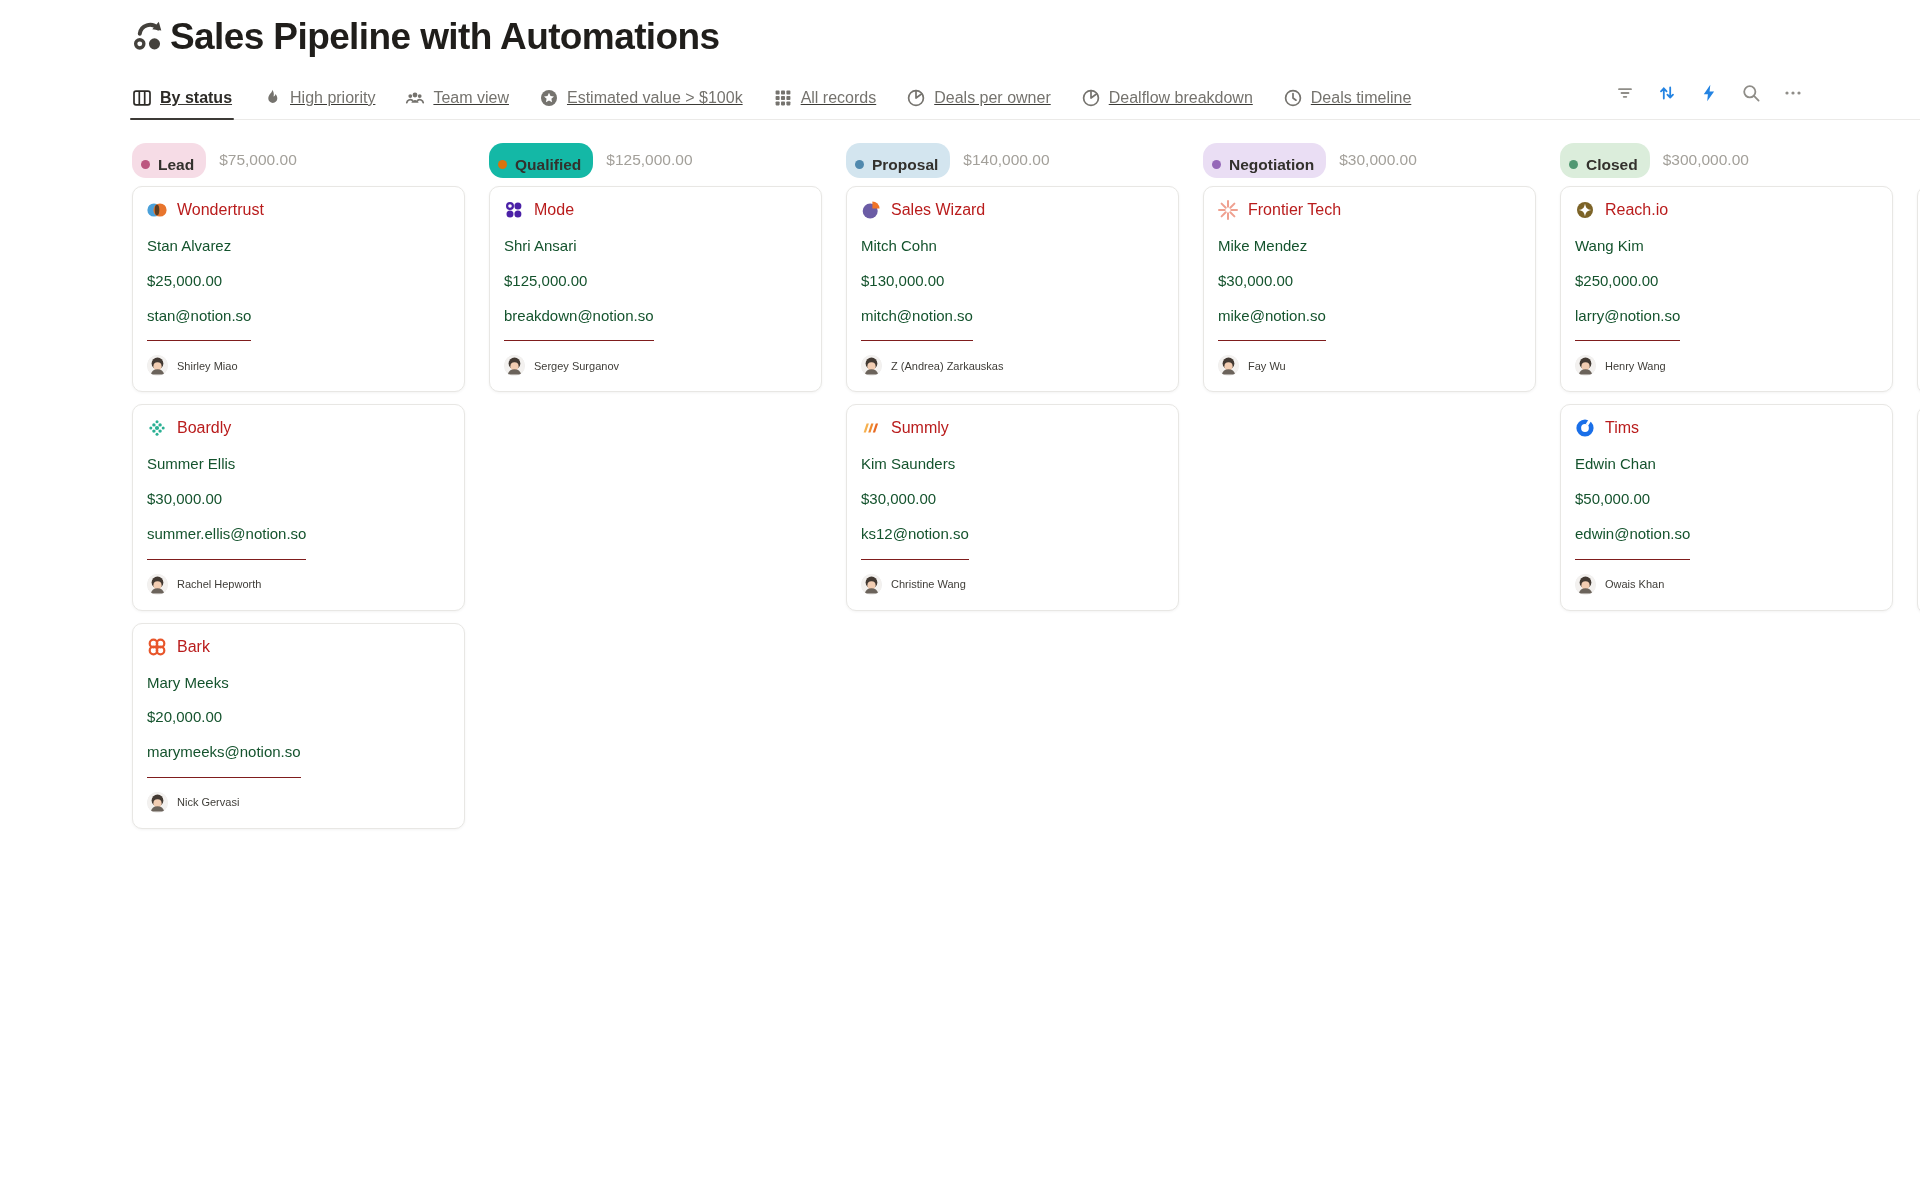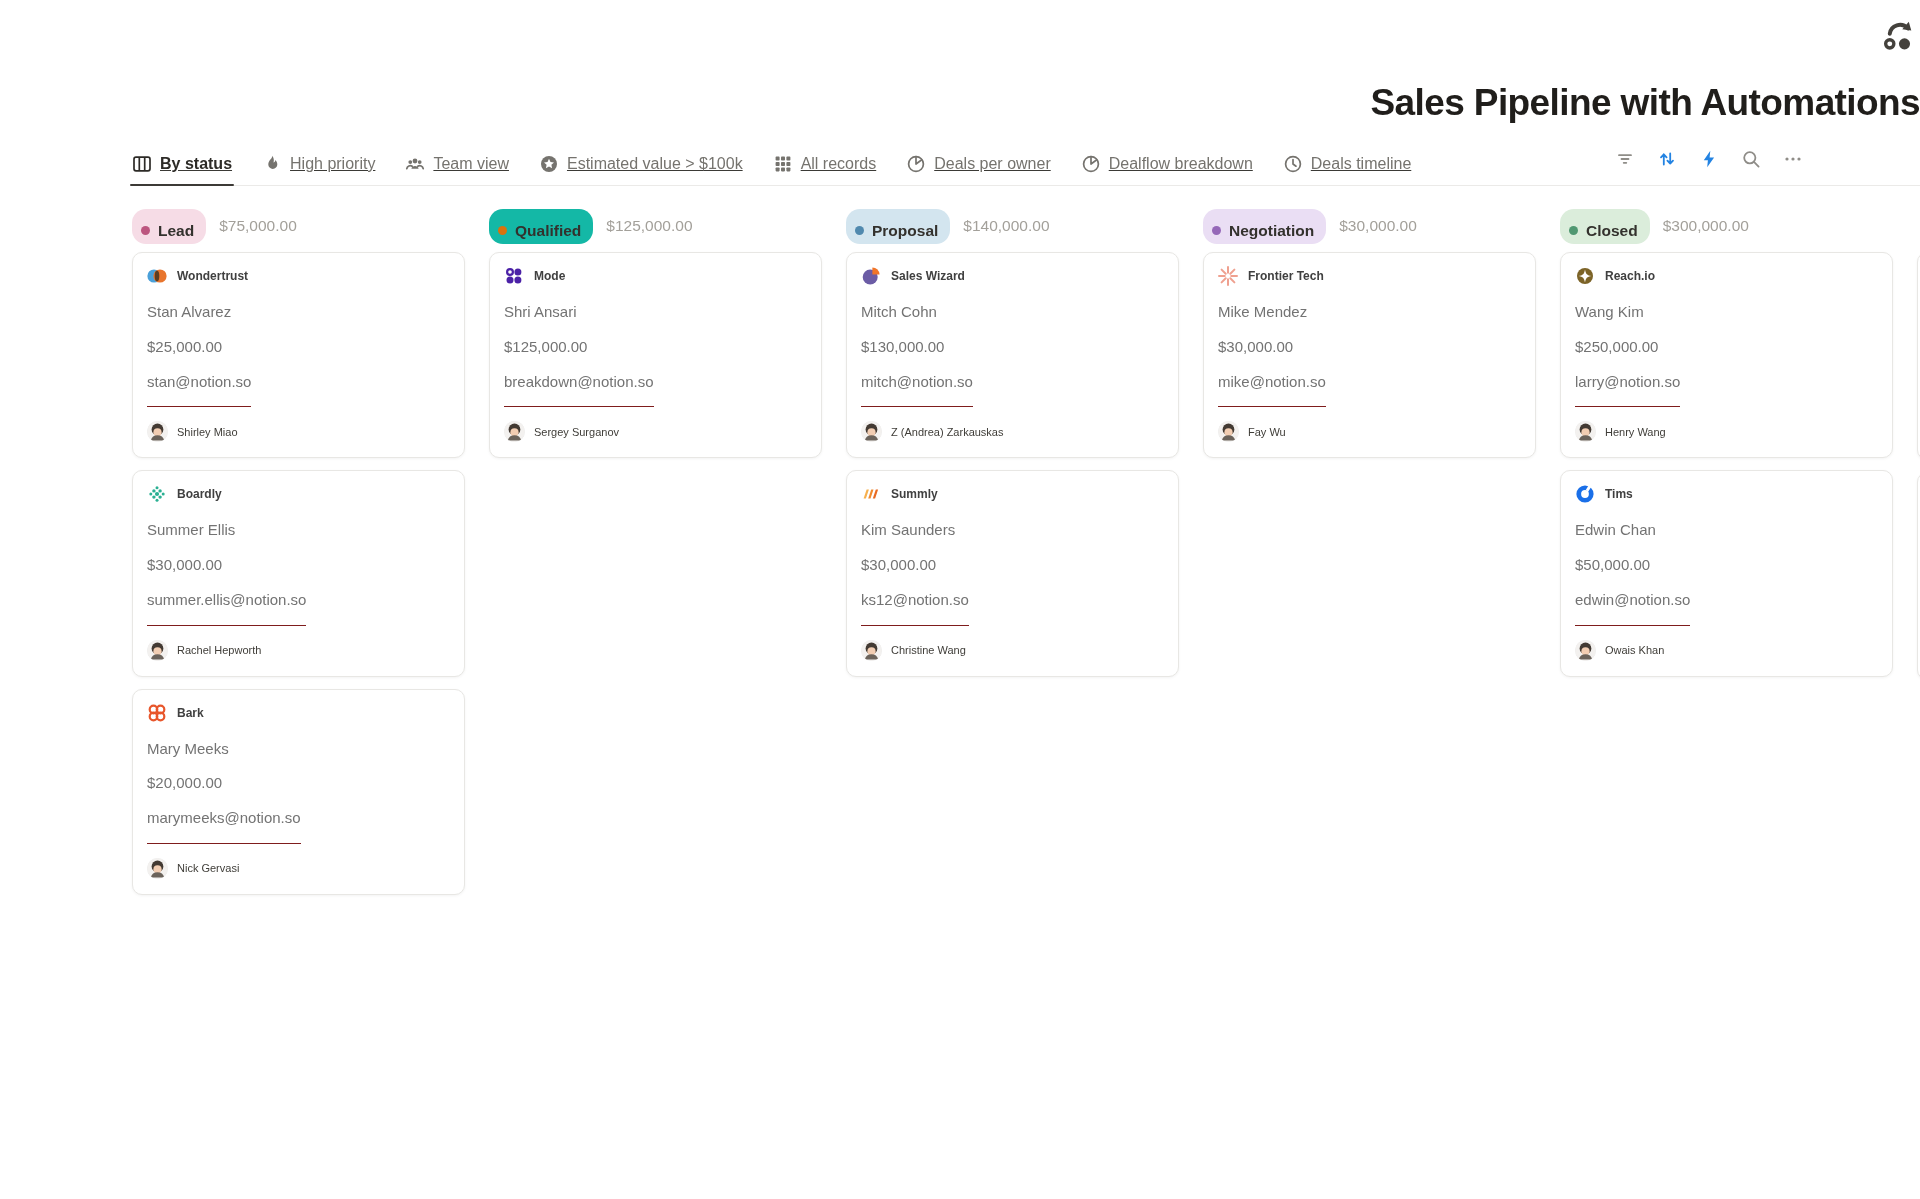--- a/index.html
+++ b/index.html
@@ -1,21 +1,21 @@
 <!DOCTYPE html>
 <html><head>
 <meta charset="utf-8">
 <style>
   * { margin:0; padding:0; box-sizing:border-box; }
   html,body { background:#ffffff; width:1920px; height:1199px; overflow:hidden;
     font-family:"Liberation Sans","DejaVu Sans",sans-serif; color:#3b3a36; }
   .page { width:1920px; height:1199px; overflow:hidden; position:relative; padding-top:16px; }
 
   
-  .header { padding-left:132px; display:flex; align-items:flex-end; gap:28px;flex-direction:column; }
+  .header { padding-left:132px; display:flex; align-items:flex-start; gap:0; }
   .title-icon { width:38px; height:38px; color:#44413c; flex:0 0 auto; }
   .title-icon svg { width:100%; height:100%; }
   h1.page-title { font-size:37px; font-weight:700; letter-spacing:-0.6px; color:#201e1b; }
 
   
   .tabbar-wrap { position:relative; margin-top:20px; padding-left:132px;text-decoration:underline; }
   .tabbar-wrap:after { content:""; position:absolute; left:132px; right:0; bottom:0;
     height:1px; background:#ebeae8; }
   .tabbar { display:flex; align-items:stretch; gap:30px; height:42px; }
   .tab { display:flex; align-items:center; gap:8px; font-size:16px; color:#75736e;
@@ -40,22 +40,22 @@
     padding:13px 12px 4px 9px; font-size:15.5px; font-weight:600; color:#33312d; cursor:pointer; }
   .status-dot { width:9px; height:9px; border-radius:50%; flex:0 0 auto; }
   .col-total { margin-left:13px; font-size:15.5px; color:#a3a09a; }
 
   .card { background:#fff; border:1px solid #e8e7e4; border-radius:10px;
     box-shadow:0 1px 3px rgba(20,20,18,0.05); padding:13px 14px 15px;
     margin-top:12px; cursor:pointer; }
   .card-title { display:flex; align-items:center; gap:10px; margin-bottom:17px; }
   .company-logo { width:20px; height:20px; flex:0 0 auto; display:inline-flex; }
   .company-logo svg { width:100%; height:100%; }
-  .company-name { font-size:12px; font-weight:700; color:#404040; }
-  .card-field { font-size:15px; color:#737373; margin-top:16px; line-height:1.25; }
+  .company-name { font-size:16px; font-weight:400; color:#b91c1c; }
+  .card-field { font-size:15px; color:#14532d; margin-top:16px; line-height:1.25; }
   .card-email { display:inline-block; border-bottom:1px solid #7f1d1d; padding-bottom:15px;
     cursor:pointer; }
   .card-owner { display:flex; align-items:center; gap:9px; margin-top:14px; }
   .avatar { width:21px; height:21px; border-radius:50%; overflow:hidden; flex:0 0 auto;
     box-shadow:inset 0 0 0 1px rgba(0,0,0,0.08); }
   .avatar svg { width:100%; height:100%; display:block; }
   .owner-name { font-size:11px; color:#3f3d38; }
 
   
   .column-sliver { width:333px; flex:0 0 333px; }

